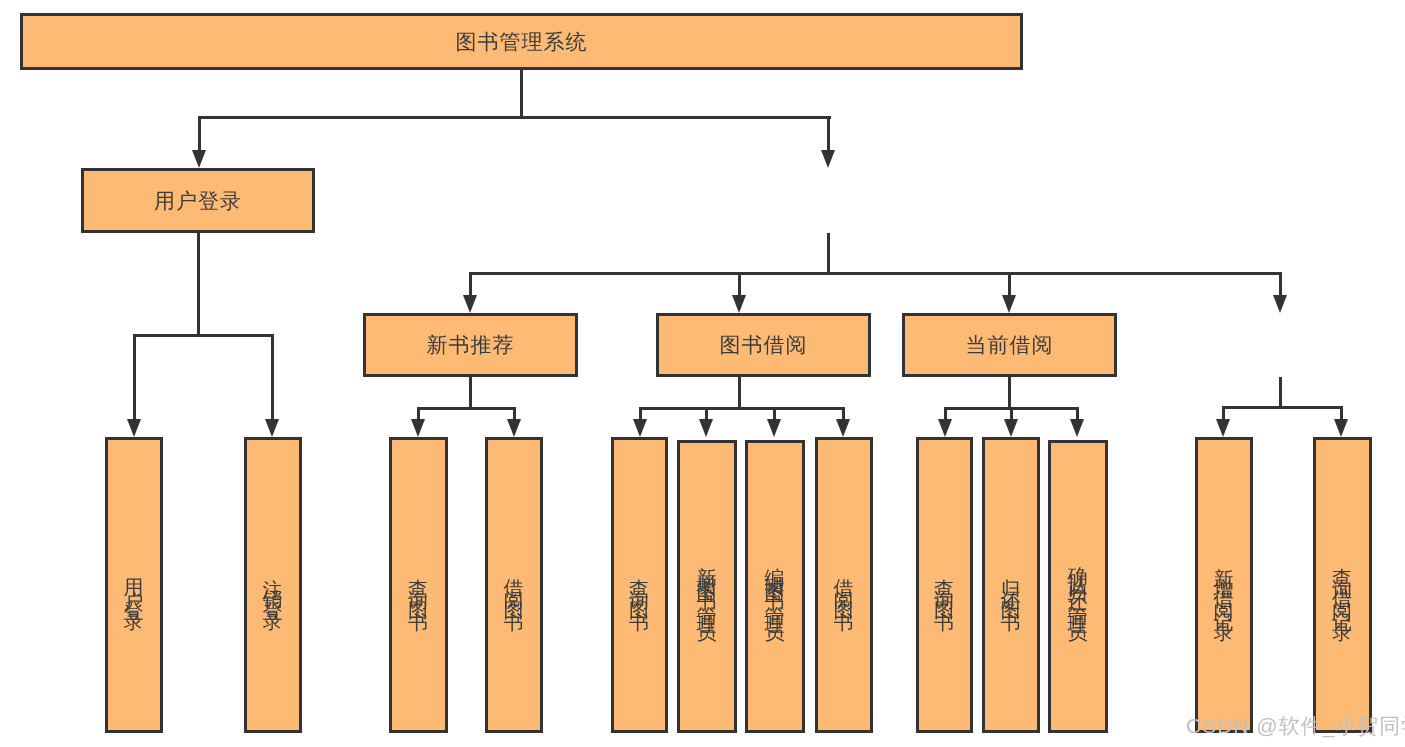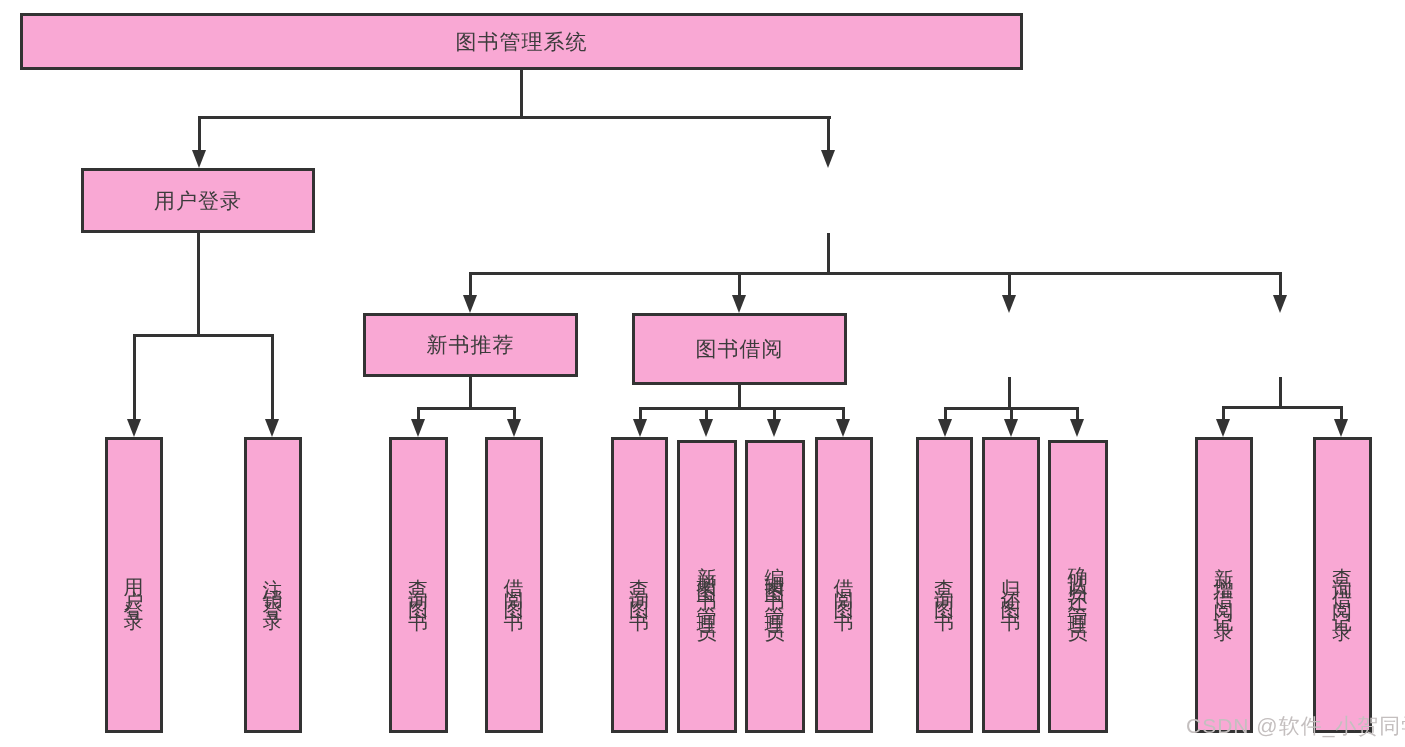--- a/index.html
+++ b/index.html
@@ -13,21 +13,21 @@
     position:relative;
     width:1405px;height:747px;
     background:var(--bg);
     font-family:"Liberation Sans","DejaVu Sans",sans-serif;
     color:var(--text);
     overflow:hidden;
   }
   .node{
     position:absolute;
     box-sizing:border-box;
-    background:#f9a8d4;
+    background:#fdba74;
     border:3px solid var(--line);
     display:flex;align-items:center;justify-content:center;
     font-size:21px;
     letter-spacing:1px;
     color:var(--text);
   }
   .leaf{
     font-size:20px;
   }
   .leaf span{
@@ -119,21 +119,22 @@
   <div class="vline" style="left:1222px;top:406px;height:15px;"></div>
   <div class="arrow" style="left:1216px;top:419px;"></div>
   <div class="vline" style="left:1340px;top:406px;height:15px;"></div>
   <div class="arrow" style="left:1334px;top:419px;"></div>
 
   <div class="node" style="left:20px;top:13px;width:1003px;height:57px;">图书管理系统</div>
 
   <div class="node" style="left:81px;top:168px;width:234px;height:65px;">用户登录</div>
 
   <div class="node" style="left:363px;top:313px;width:215px;height:64px;">新书推荐</div>
-  <div class="node" style="left:632px;top:313px;width:215px;height:72px;">图书借阅</div>
+  <div class="node" style="left:656px;top:313px;width:215px;height:64px;">图书借阅</div>
+  <div class="node" style="left:902px;top:313px;width:215px;height:64px;">当前借阅</div>
 
   <div class="node leaf" style="left:105px;top:437px;width:58px;height:296px;">
     <span>用户登录</span>
   </div>
   <div class="node leaf" style="left:244px;top:437px;width:58px;height:296px;">
     <span>注销登录</span>
   </div>
   <div class="node leaf" style="left:389px;top:437px;width:59px;height:296px;">
     <span>查询图书</span>
   </div>

